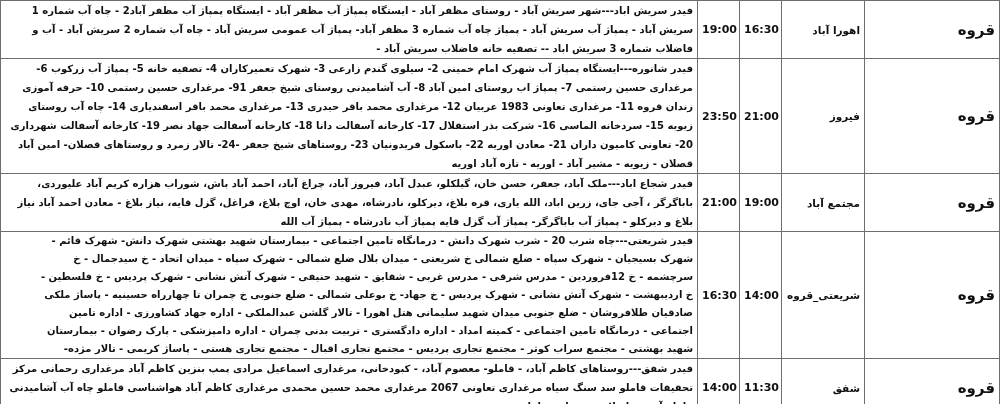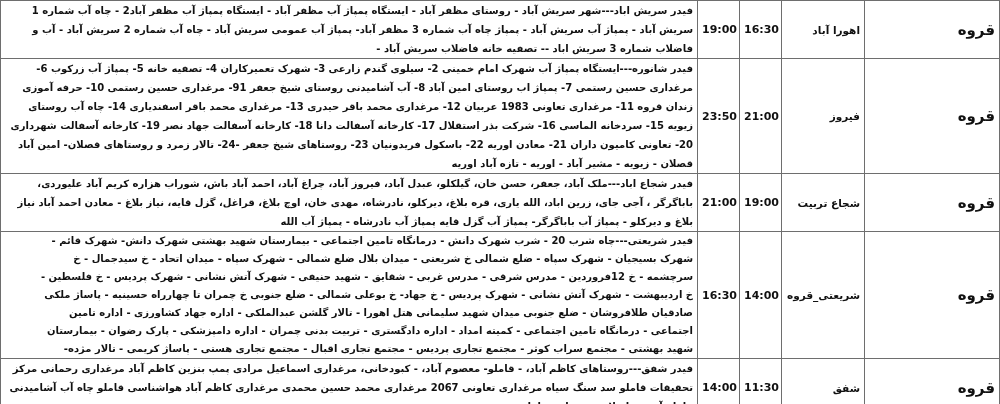--- a/index.html
+++ b/index.html
@@ -62,21 +62,21 @@
     </tr>
     <tr class="r2">
       <td class="city">قروه</td>
       <td class="area">فیروز</td>
       <td class="time">21:00</td>
       <td class="time">23:50</td>
       <td class="desc">فیدر شانوره---ایستگاه پمپاژ آب شهرک امام خمینی 2- سیلوی گندم زارعی 3- شهرک تعمیرکاران 4- تصفیه خانه 5- پمپاژ آب زرکوب 6- مرغداری حسین رستمی 7- پمپاژ اب روستای امین آباد 8- آب آشامیدنی روستای شیخ جعفر 91- مرغداری حسین رستمی 10- حرفه آموزی زندان قروه 11- مرغداری تعاونی 1983 عربیان 12- مرغداری محمد باقر حیدری 13- مرغداری محمد باقر اسفندیاری 14- چاه آب روستای زیویه 15- سردخانه الماسی 16- شرکت بذر استقلال 17- کارخانه آسفالت دانا 18- کارخانه آسفالت جهاد نصر 19- کارخانه آسفالت شهرداری 20- تعاونی کامیون داران 21- معادن اوریه 22- باسکول فریدونیان 23- روستاهای شیخ جعفر -24- تالار زمرد و روستاهای قصلان- امین آباد قصلان - زیویه - مشیر آباد - اوریه - تازه آباد اوریه</td>
     </tr>
     <tr class="r3">
       <td class="city">قروه</td>
-      <td class="area">شجاع تربیت</td>
+      <td class="area">مجتمع آباد</td>
       <td class="time">19:00</td>
       <td class="time">21:00</td>
       <td class="desc">فیدر شجاع اباد---ملک آباد، جعفر، حسن خان، گیلکلو، عبدل آباد، فیروز آباد، چراغ آباد، احمد آباد باش، شوراب هزاره کریم آباد علیوردی، باباگرگر ، آجی جای، زرین اباد، الله یاری، قره بلاغ، دیرکلو، نادرشاه، مهدی خان، اوچ بلاغ، قراغل، گزل قایه، نیاز بلاغ - معادن احمد آباد نیاز بلاغ و دیرکلو - پمپاژ آب باباگرگر- پمپاژ آب گزل قایه پمپاژ آب نادرشاه - پمپاژ آب الله</td>
     </tr>
     <tr class="r4">
       <td class="city">قروه</td>
       <td class="area">شریعتی_قروه</td>
       <td class="time">14:00</td>
       <td class="time">16:30</td>
       <td class="desc">فیدر شریعتی---چاه شرب 20 - شرب شهرک دانش - درمانگاه تامین اجتماعی - بیمارستان شهید بهشتی شهرک دانش- شهرک قائم - شهرک بسیجیان - شهرک سپاه - ضلع شمالی خ شریعتی - میدان بلال ضلع شمالی - شهرک سپاه - میدان اتحاد - خ سیدجمال - خ سرچشمه - خ 12فروردین - مدرس شرقی - مدرس غربی - شقایق - شهید حنیفی - شهرک آتش نشانی - شهرک پردیس - خ فلسطین - خ اردیبهشت - شهرک آتش نشانی - شهرک پردیس - خ جهاد- خ بوعلی شمالی - ضلع جنوبی خ چمران تا چهارراه حسینیه - پاساژ ملکی صادقیان طلافروشان - ضلع جنوبی میدان شهید سلیمانی هتل اهورا - تالار گلشن عبدالملکی - اداره جهاد کشاورزی - اداره تامین اجتماعی - درمانگاه تامین اجتماعی - کمیته امداد - اداره دادگستری - تربیت بدنی چمران - اداره دامپزشکی - پارک رضوان - بیمارستان شهید بهشتی - مجتمع سراب کوثر - مجتمع تجاری پردیس - مجتمع تجاری اقبال - مجتمع تجاری هستی - پاساژ کریمی - تالار مژده-</td>

